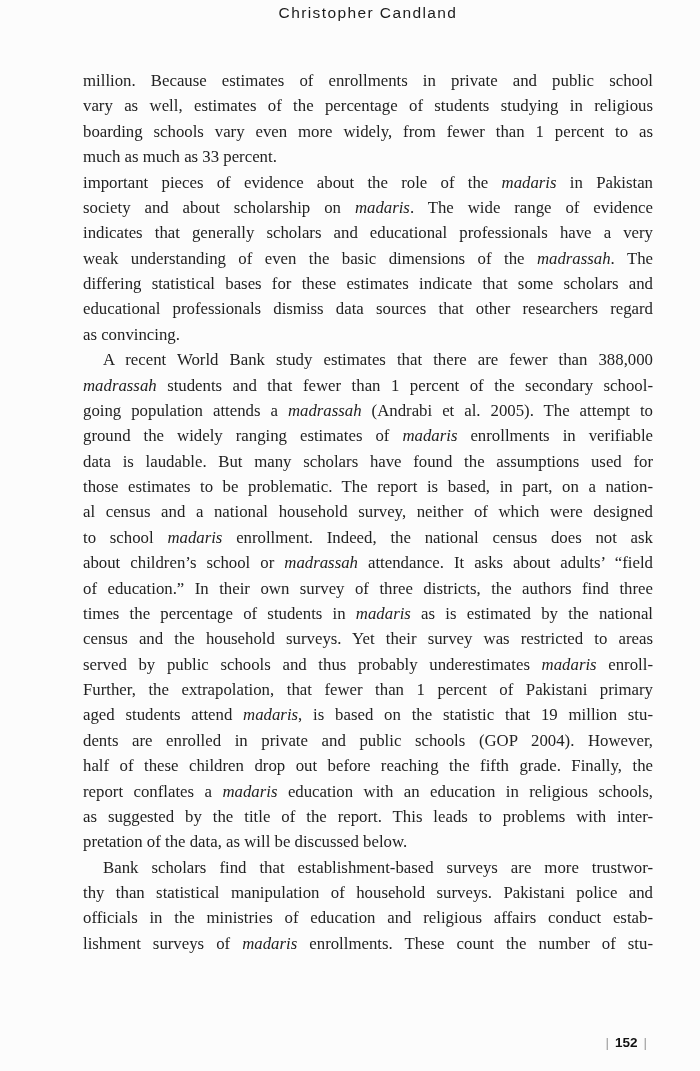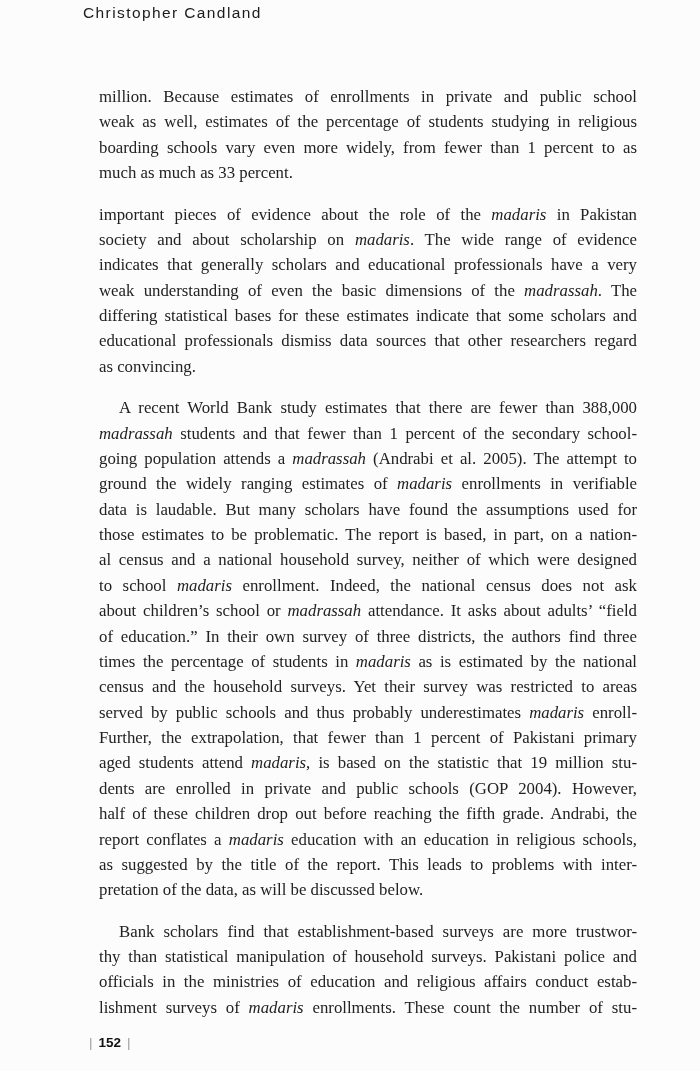--- a/index.html
+++ b/index.html
@@ -13,54 +13,54 @@
     height: 1071px;
     background: #fcfcfc;
     overflow: hidden;
     font-family: "Liberation Serif", "DejaVu Serif", serif;
   }
   .running-head {
     position: absolute;
     top: 4px;
     left: 83px;
     width: 570px;
-    text-align: left;
+    text-align: center;
     font-family: "Liberation Sans", "DejaVu Sans", sans-serif;
     font-size: 15.5px;
     letter-spacing: 1.4px;
     color: #1b1b1b;
   }
   .body-text {
     position: absolute;
     top: 68px;
     left: 83px;
     width: 570px;
     font-size: 16.8px;
     line-height: 25.38px;
     color: #222222;
   }
-  .para { margin: 16px; }
+  .para { margin: 0; }
   .line {
     text-align: justify;
     text-align-last: justify;
   }
   .line.final {
     text-align-last: left;
   }
   .line.indent {
     text-indent: 20px;
   }
   .line i {
   }
   .footer {
     position: absolute;
     top: 1034px;
     left: 83px;
     width: 570px;
-    text-align: left;
+    text-align: right;
     font-family: "Liberation Sans", "DejaVu Sans", sans-serif;
     font-size: 13.5px;
     line-height: 18px;
   }
   .footer .bar {
     color: #9a9a9a;
     font-weight: 400;
     margin: 0 6px;
   }
   .footer .num {
@@ -71,21 +71,21 @@
 </head>
 <body>
 
 <div class="page">
 
   <div class="running-head">Christopher Candland</div>
 
   <div class="body-text">
       <div class="para">
         <div class="line"><span>million. Because estimates of enrollments in private and public school</span></div>
-        <div class="line"><span>weak as well, estimates of the percentage of students studying in religious</span></div>
+        <div class="line"><span>vary as well, estimates of the percentage of students studying in religious</span></div>
         <div class="line"><span>boarding schools vary even more widely, from fewer than 1 percent to as</span></div>
         <div class="line final"><span>much as much as 33 percent.</span></div>
       </div>
       <div class="para">
         <div class="line"><span>important pieces of evidence about the role of the </span><i>madaris</i><span> in Pakistan</span></div>
         <div class="line"><span>society and about scholarship on </span><i>madaris</i><span>. The wide range of evidence</span></div>
         <div class="line"><span>indicates that generally scholars and educational professionals have a very</span></div>
         <div class="line"><span>weak understanding of even the basic dimensions of the </span><i>madrassah</i><span>. The</span></div>
         <div class="line"><span>differing statistical bases for these estimates indicate that some scholars and</span></div>
         <div class="line"><span>educational professionals dismiss data sources that other researchers regard</span></div>
@@ -101,21 +101,21 @@
         <div class="line"><span>al census and a national household survey, neither of which were designed</span></div>
         <div class="line"><span>to school </span><i>madaris</i><span> enrollment. Indeed, the national census does not ask</span></div>
         <div class="line"><span>about children’s school or </span><i>madrassah</i><span> attendance. It asks about adults’ “field</span></div>
         <div class="line"><span>of education.” In their own survey of three districts, the authors find three</span></div>
         <div class="line"><span>times the percentage of students in </span><i>madaris</i><span> as is estimated by the national</span></div>
         <div class="line"><span>census and the household surveys. Yet their survey was restricted to areas</span></div>
         <div class="line"><span>served by public schools and thus probably underestimates </span><i>madaris</i><span> enroll-</span></div>
         <div class="line"><span>Further, the extrapolation, that fewer than 1 percent of Pakistani primary</span></div>
         <div class="line"><span>aged students attend </span><i>madaris</i><span>, is based on the statistic that 19 million stu-</span></div>
         <div class="line"><span>dents are enrolled in private and public schools (GOP 2004). However,</span></div>
-        <div class="line"><span>half of these children drop out before reaching the fifth grade. Andrabi, the</span></div>
+        <div class="line"><span>half of these children drop out before reaching the fifth grade. Finally, the</span></div>
         <div class="line"><span>report conflates a </span><i>madaris</i><span> education with an education in religious schools,</span></div>
         <div class="line"><span>as suggested by the title of the report. This leads to problems with inter-</span></div>
         <div class="line final"><span>pretation of the data, as will be discussed below.</span></div>
       </div>
       <div class="para">
         <div class="line indent"><span>Bank scholars find that establishment-based surveys are more trustwor-</span></div>
         <div class="line"><span>thy than statistical manipulation of household surveys. Pakistani police and</span></div>
         <div class="line"><span>officials in the ministries of education and religious affairs conduct estab-</span></div>
         <div class="line"><span>lishment surveys of </span><i>madaris</i><span> enrollments. These count the number of stu-</span></div>
       </div>

